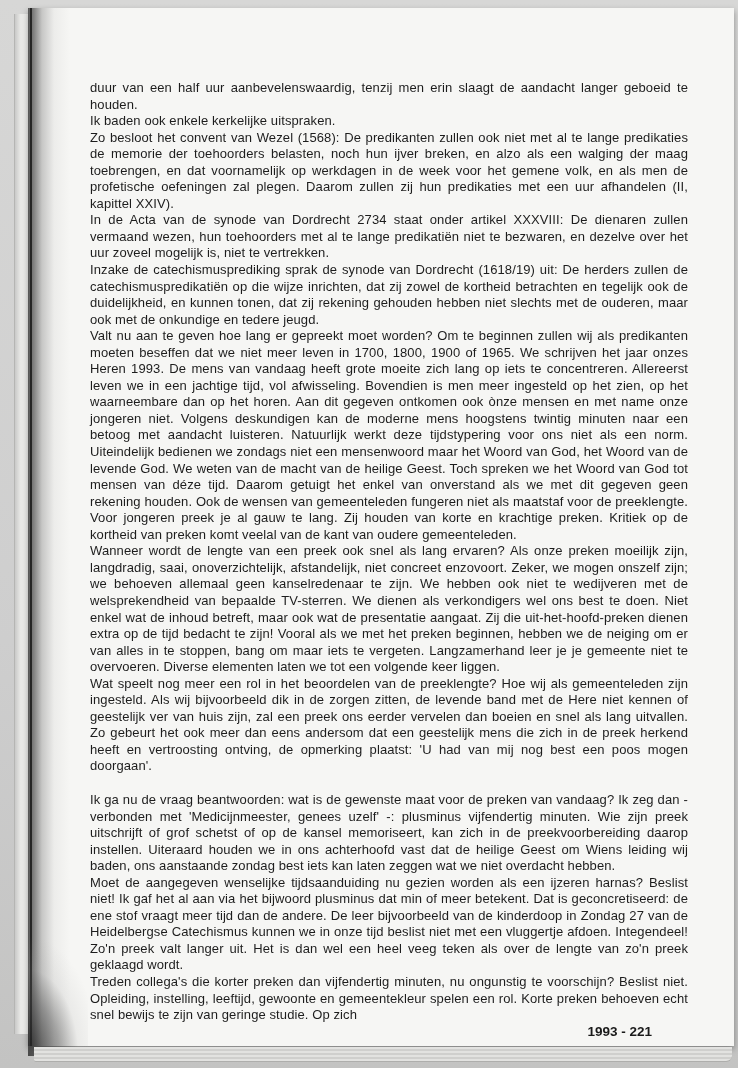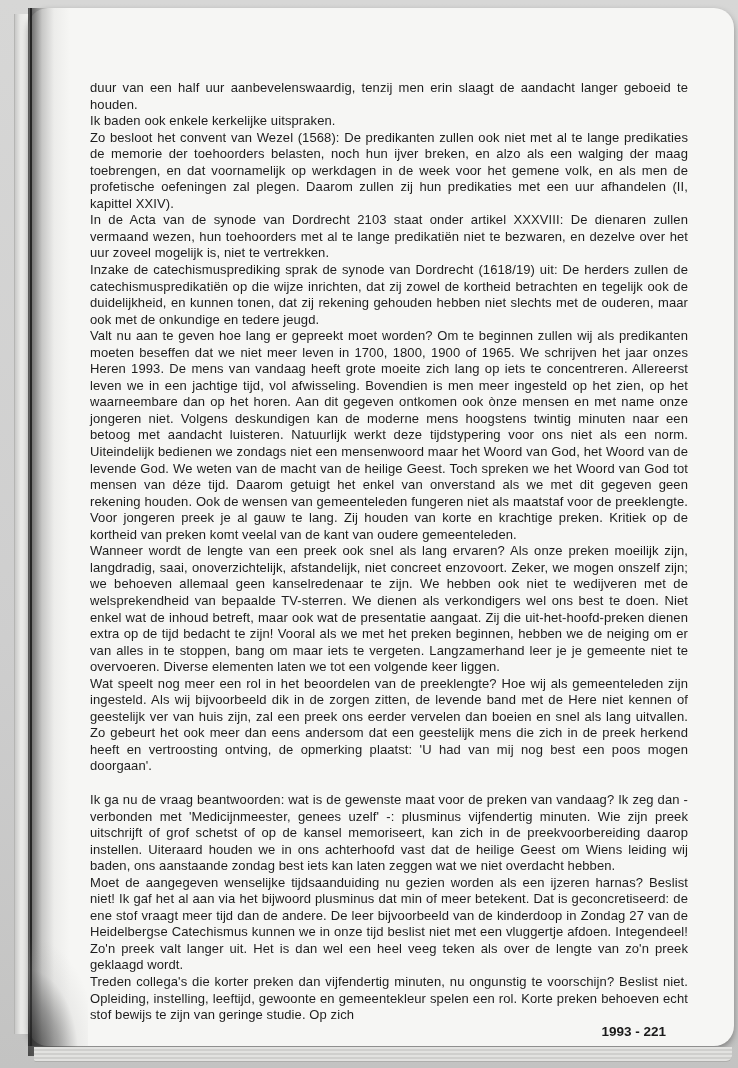--- a/index.html
+++ b/index.html
@@ -27,21 +27,20 @@
   }
   
   .page {
     position: absolute;
     left: 28px;
     top: 8px;
     width: 706px;
     height: 1038px;
     background: #f6f6f4;
     box-shadow: 0 3px 6px rgba(0,0,0,0.35);
-    border-radius: 20px;
   }
   
   .gutter-shadow {
     position: absolute;
     left: 0;
     top: 0;
     bottom: 0;
     width: 42px;
     background: linear-gradient(90deg,
       rgba(40,40,40,0.78) 0px,
@@ -96,21 +95,21 @@
     letter-spacing: 0.1px;
   }
   .text-block p {
     margin: 0;
   }
   .section-gap {
     height: 17px;
   }
   .page-number {
     position: absolute;
-    left: 62px;
+    left: 48px;
     top: 1016px;
     width: 598px;
     text-align: right;
     padding-right: 22px;
     box-sizing: border-box;
     font-weight: bold;
     font-size: 13.5px;
     color: #1a1a1a;
   }
 </style>
@@ -123,31 +122,31 @@
 
   <div class="page">
     <div class="gutter-shadow"></div>
     <div class="gutter-line"></div>
     <div class="bottom-curl"></div>
 
     <div class="text-block">
       <p>duur van een half uur aanbevelenswaardig, tenzij men erin slaagt de aandacht langer geboeid te houden.</p>
       <p>Ik baden ook enkele kerkelijke uitspraken.</p>
       <p>Zo besloot het convent van Wezel (1568): De predikanten zullen ook niet met al te lange predikaties de memorie der toehoorders belasten, noch hun ijver breken, en alzo als een walging der maag toebrengen, en dat voornamelijk op werkdagen in de week voor het gemene volk, en als men de profetische oefeningen zal plegen. Daarom zullen zij hun predikaties met een uur afhandelen (II, kapittel XXIV).</p>
-      <p>In de Acta van de synode van Dordrecht 2103 staat onder artikel XXXVIII: De dienaren zullen vermaand wezen, hun toehoorders met al te lange predikatiën niet te bezwaren, en dezelve over het uur zoveel mogelijk is, niet te vertrekken.</p>
+      <p>In de Acta van de synode van Dordrecht 2734 staat onder artikel XXXVIII: De dienaren zullen vermaand wezen, hun toehoorders met al te lange predikatiën niet te bezwaren, en dezelve over het uur zoveel mogelijk is, niet te vertrekken.</p>
       <p>Inzake de catechismusprediking sprak de synode van Dordrecht (1618/19) uit: De herders zullen de catechismuspredikatiën op die wijze inrichten, dat zij zowel de kortheid betrachten en tegelijk ook de duidelijkheid, en kunnen tonen, dat zij rekening gehouden hebben niet slechts met de ouderen, maar ook met de onkundige en tedere jeugd.</p>
       <p>Valt nu aan te geven hoe lang er gepreekt moet worden? Om te beginnen zullen wij als predikanten moeten beseffen dat we niet meer leven in 1700, 1800, 1900 of 1965. We schrijven het jaar onzes Heren 1993. De mens van vandaag heeft grote moeite zich lang op iets te concentreren. Allereerst leven we in een jachtige tijd, vol afwisseling. Bovendien is men meer ingesteld op het zien, op het waarneembare dan op het horen. Aan dit gegeven ontkomen ook ònze mensen en met name onze jongeren niet. Volgens deskundigen kan de moderne mens hoogstens twintig minuten naar een betoog met aandacht luisteren. Natuurlijk werkt deze tijdstypering voor ons niet als een norm. Uiteindelijk bedienen we zondags niet een mensenwoord maar het Woord van God, het Woord van de levende God. We weten van de macht van de heilige Geest. Toch spreken we het Woord van God tot mensen van déze tijd. Daarom getuigt het enkel van onverstand als we met dit gegeven geen rekening houden. Ook de wensen van gemeenteleden fungeren niet als maatstaf voor de preeklengte. Voor jongeren preek je al gauw te lang. Zij houden van korte en krachtige preken. Kritiek op de kortheid van preken komt veelal van de kant van oudere gemeenteleden.</p>
       <p>Wanneer wordt de lengte van een preek ook snel als lang ervaren? Als onze preken moeilijk zijn, langdradig, saai, onoverzichtelijk, afstandelijk, niet concreet enzovoort. Zeker, we mogen onszelf zijn; we behoeven allemaal geen kanselredenaar te zijn. We hebben ook niet te wedijveren met de welsprekendheid van bepaalde TV-sterren. We dienen als verkondigers wel ons best te doen. Niet enkel wat de inhoud betreft, maar ook wat de presentatie aangaat. Zij die uit-het-hoofd-preken dienen extra op de tijd bedacht te zijn! Vooral als we met het preken beginnen, hebben we de neiging om er van alles in te stoppen, bang om maar iets te vergeten. Langzamerhand leer je je gemeente niet te overvoeren. Diverse elementen laten we tot een volgende keer liggen.</p>
       <p>Wat speelt nog meer een rol in het beoordelen van de preeklengte? Hoe wij als gemeenteleden zijn ingesteld. Als wij bijvoorbeeld dik in de zorgen zitten, de levende band met de Here niet kennen of geestelijk ver van huis zijn, zal een preek ons eerder vervelen dan boeien en snel als lang uitvallen. Zo gebeurt het ook meer dan eens andersom dat een geestelijk mens die zich in de preek herkend heeft en vertroosting ontving, de opmerking plaatst: 'U had van mij nog best een poos mogen doorgaan'.</p>
 
       <div class="section-gap"></div>
 
       <p>Ik ga nu de vraag beantwoorden: wat is de gewenste maat voor de preken van vandaag? Ik zeg dan - verbonden met 'Medicijnmeester, genees uzelf' -: plusminus vijfendertig minuten. Wie zijn preek uitschrijft of grof schetst of op de kansel memoriseert, kan zich in de preekvoorbereiding daarop instellen. Uiteraard houden we in ons achterhoofd vast dat de heilige Geest om Wiens leiding wij baden, ons aanstaande zondag best iets kan laten zeggen wat we niet overdacht hebben.</p>
       <p>Moet de aangegeven wenselijke tijdsaanduiding nu gezien worden als een ijzeren harnas? Beslist niet! Ik gaf het al aan via het bijwoord plusminus dat min of meer betekent. Dat is geconcretiseerd: de ene stof vraagt meer tijd dan de andere. De leer bijvoorbeeld van de kinderdoop in Zondag 27 van de Heidelbergse Catechismus kunnen we in onze tijd beslist niet met een vluggertje afdoen. Integendeel! Zo'n preek valt langer uit. Het is dan wel een heel veeg teken als over de lengte van zo'n preek geklaagd wordt.</p>
-      <p>Treden collega's die korter preken dan vijfendertig minuten, nu ongunstig te voorschijn? Beslist niet. Opleiding, instelling, leeftijd, gewoonte en gemeentekleur spelen een rol. Korte preken behoeven echt stof bewijs te zijn van geringe studie. Op zich</p>
+      <p>Treden collega's die korter preken dan vijfendertig minuten, nu ongunstig te voorschijn? Beslist niet. Opleiding, instelling, leeftijd, gewoonte en gemeentekleur spelen een rol. Korte preken behoeven echt snel bewijs te zijn van geringe studie. Op zich</p>
     </div>
 
     <div class="page-number">1993 - 221</div>
   </div>
 
   <div class="page-stack-bottom"></div>
 
 </div>
 
 </body></html>

